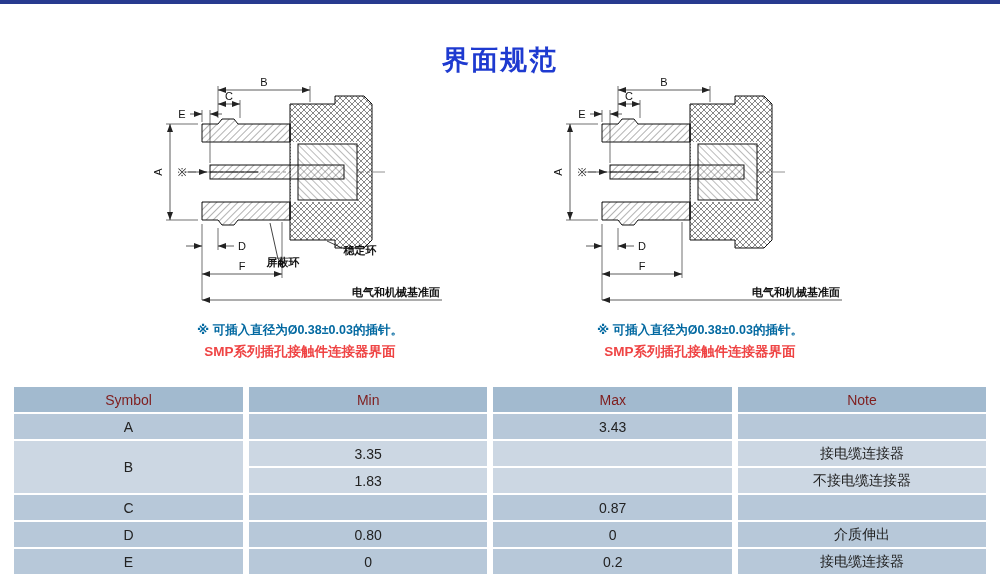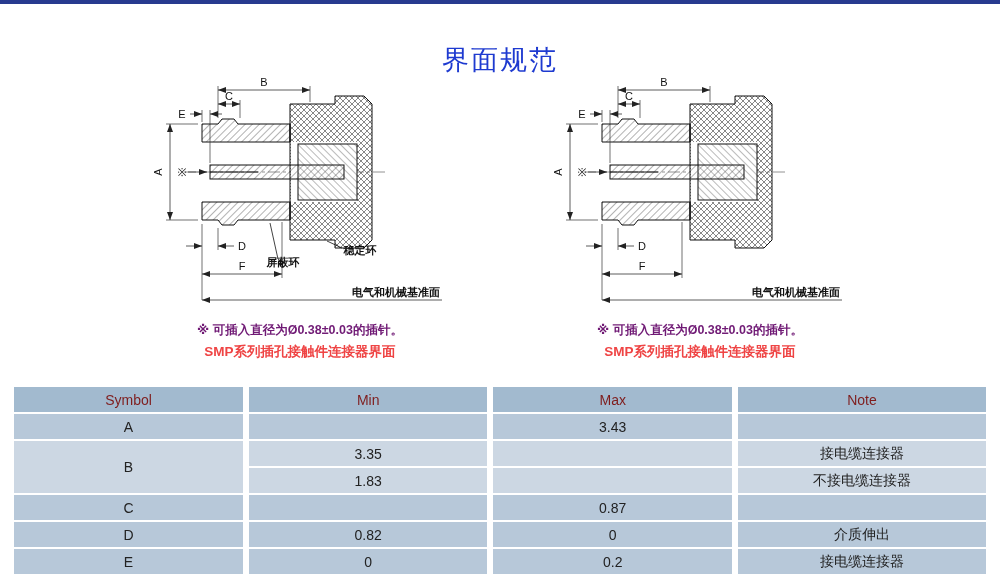--- a/index.html
+++ b/index.html
@@ -3,42 +3,42 @@
 <meta charset="utf-8">
 <style>
   html,body{margin:0;padding:0;}
   body{
     width:1000px;height:578px;background:#fff;overflow:hidden;position:relative;
     font-family:"Liberation Sans","DejaVu Sans",sans-serif;
   }
   .topbar{height:4px;width:100%;background:var(--top-bar,#273a8f);}
   .page-title{
     position:absolute;left:0;right:0;top:42px;text-align:center;
-    font-size:27px;font-weight:normal;color:var(--title-color,#1e3ad0);letter-spacing:2px;
+    font-size:27px;font-weight:bold;color:var(--title-color,#1e3ad0);letter-spacing:2px;
   }
   .figs{display:flex;justify-content:center;gap:40px;margin-top:58px;}
   .fig{width:360px;display:flex;flex-direction:column;align-items:center;}
   svg.draw{display:block;}
 
   
   .cl{stroke:#777;stroke-width:0.8;stroke-dasharray:12 3 3 3;}
   .hA{fill:url(#hA);stroke:#111;stroke-width:1;}
   .hB{fill:url(#hB);stroke:#111;stroke-width:1;}
   .hX{fill:url(#hX);stroke:#111;stroke-width:1;}
   .ol{stroke:#111;stroke-width:1;fill:none;}
   .ext{stroke:#333;stroke-width:0.7;}
   .dim{stroke:#333;stroke-width:0.8;fill:none;}
   .marked{marker-start:url(#as);marker-end:url(#ae);}
   .endonly{marker-end:url(#ae);}
   .startonly{marker-start:url(#as);}
   .thin{stroke:#111;stroke-width:0.8;}
   text.dl{font:11px "Liberation Sans",sans-serif;fill:#111;}
   text.dlb{font:bold 11px "Liberation Sans",sans-serif;fill:#111;}
 
-  .fig-note{margin-top:8px;font-size:12.5px;font-weight:bold;color:#701a75;text-align:center;}
+  .fig-note{margin-top:8px;font-size:12.5px;font-weight:bold;color:#0369a1;text-align:center;}
   .fig-caption{margin-top:4px;font-size:13.5px;font-weight:bold;color:#ef4444;text-align:center;}
 
   
   table.spec{
     border-collapse:separate;border-spacing:6px 2px;width:calc(100% - 16px);
     margin:24px 8px 0;table-layout:fixed;
   }
   .spec th,.spec td{text-align:center;height:21px;padding:2px 6px;font-size:14px;color:#222;overflow:hidden;}
   .spec th{background:var(--header-bg,#a2bacf);font-weight:normal;color:#7f1d1d;}
   td.med{background:var(--row-medium,#b7c8d9);}
@@ -192,21 +192,21 @@
       <td class="light">不接电缆连接器</td>
     </tr>
     <tr>
       <td class="med">C</td>
       <td class="med"></td>
       <td class="med">0.87</td>
       <td class="med"></td>
     </tr>
     <tr>
       <td class="med">D</td>
-      <td class="med">0.82</td>
+      <td class="med">0.80</td>
       <td class="med">0</td>
       <td class="med">介质伸出</td>
     </tr>
     <tr>
       <td class="med">E</td>
       <td class="med">0</td>
       <td class="med">0.2</td>
       <td class="med">接电缆连接器</td>
     </tr>
   </tbody>

